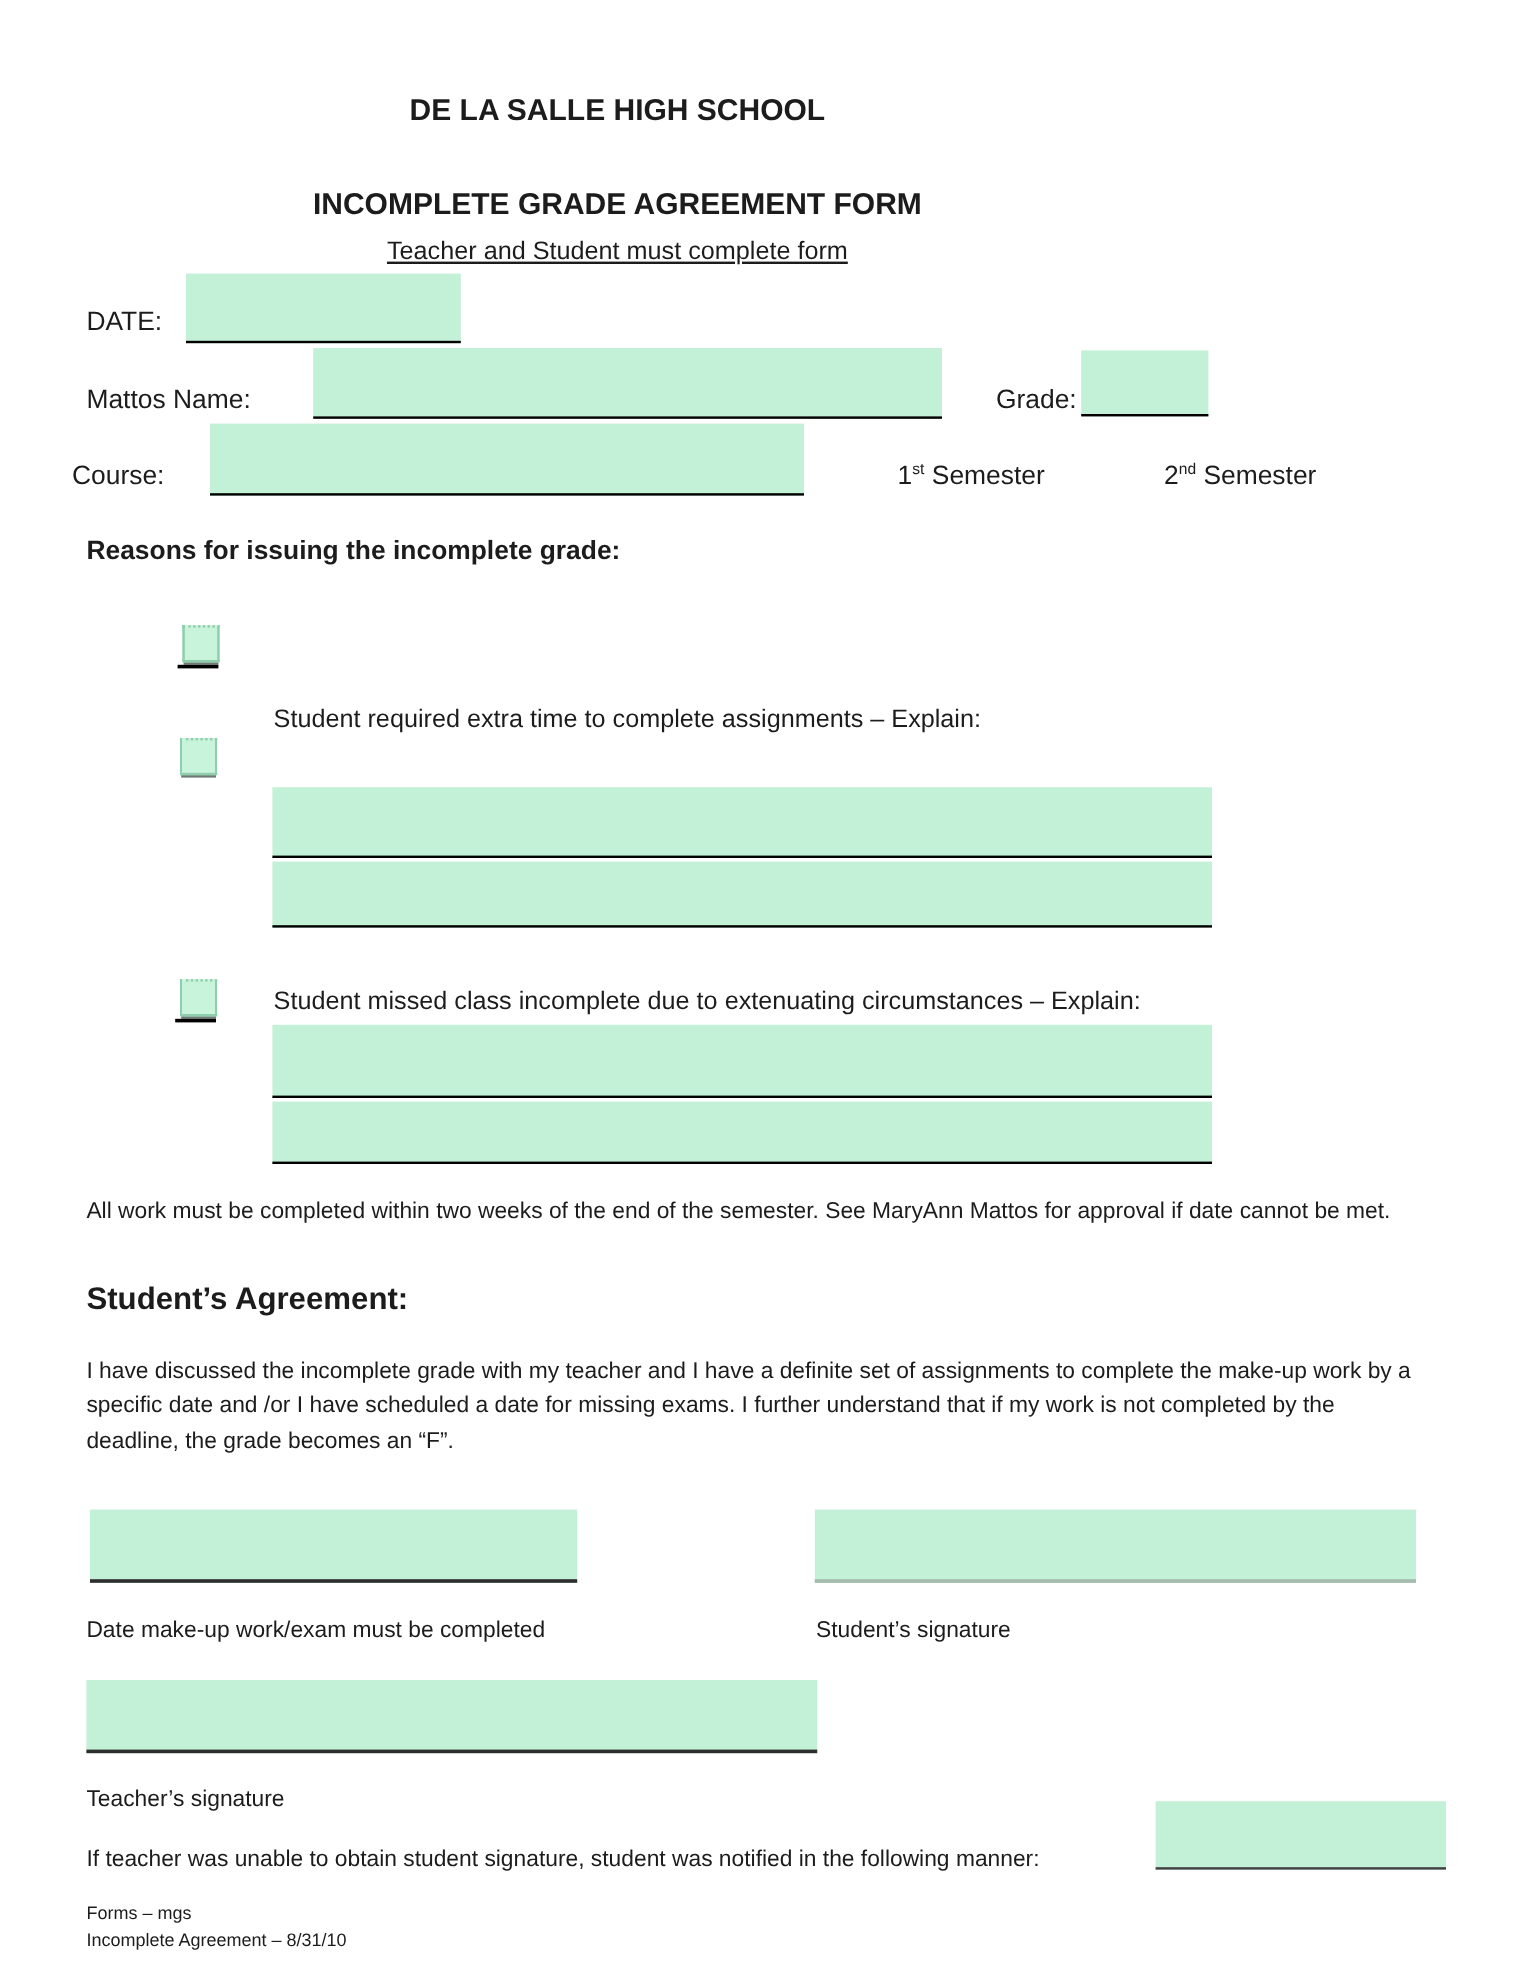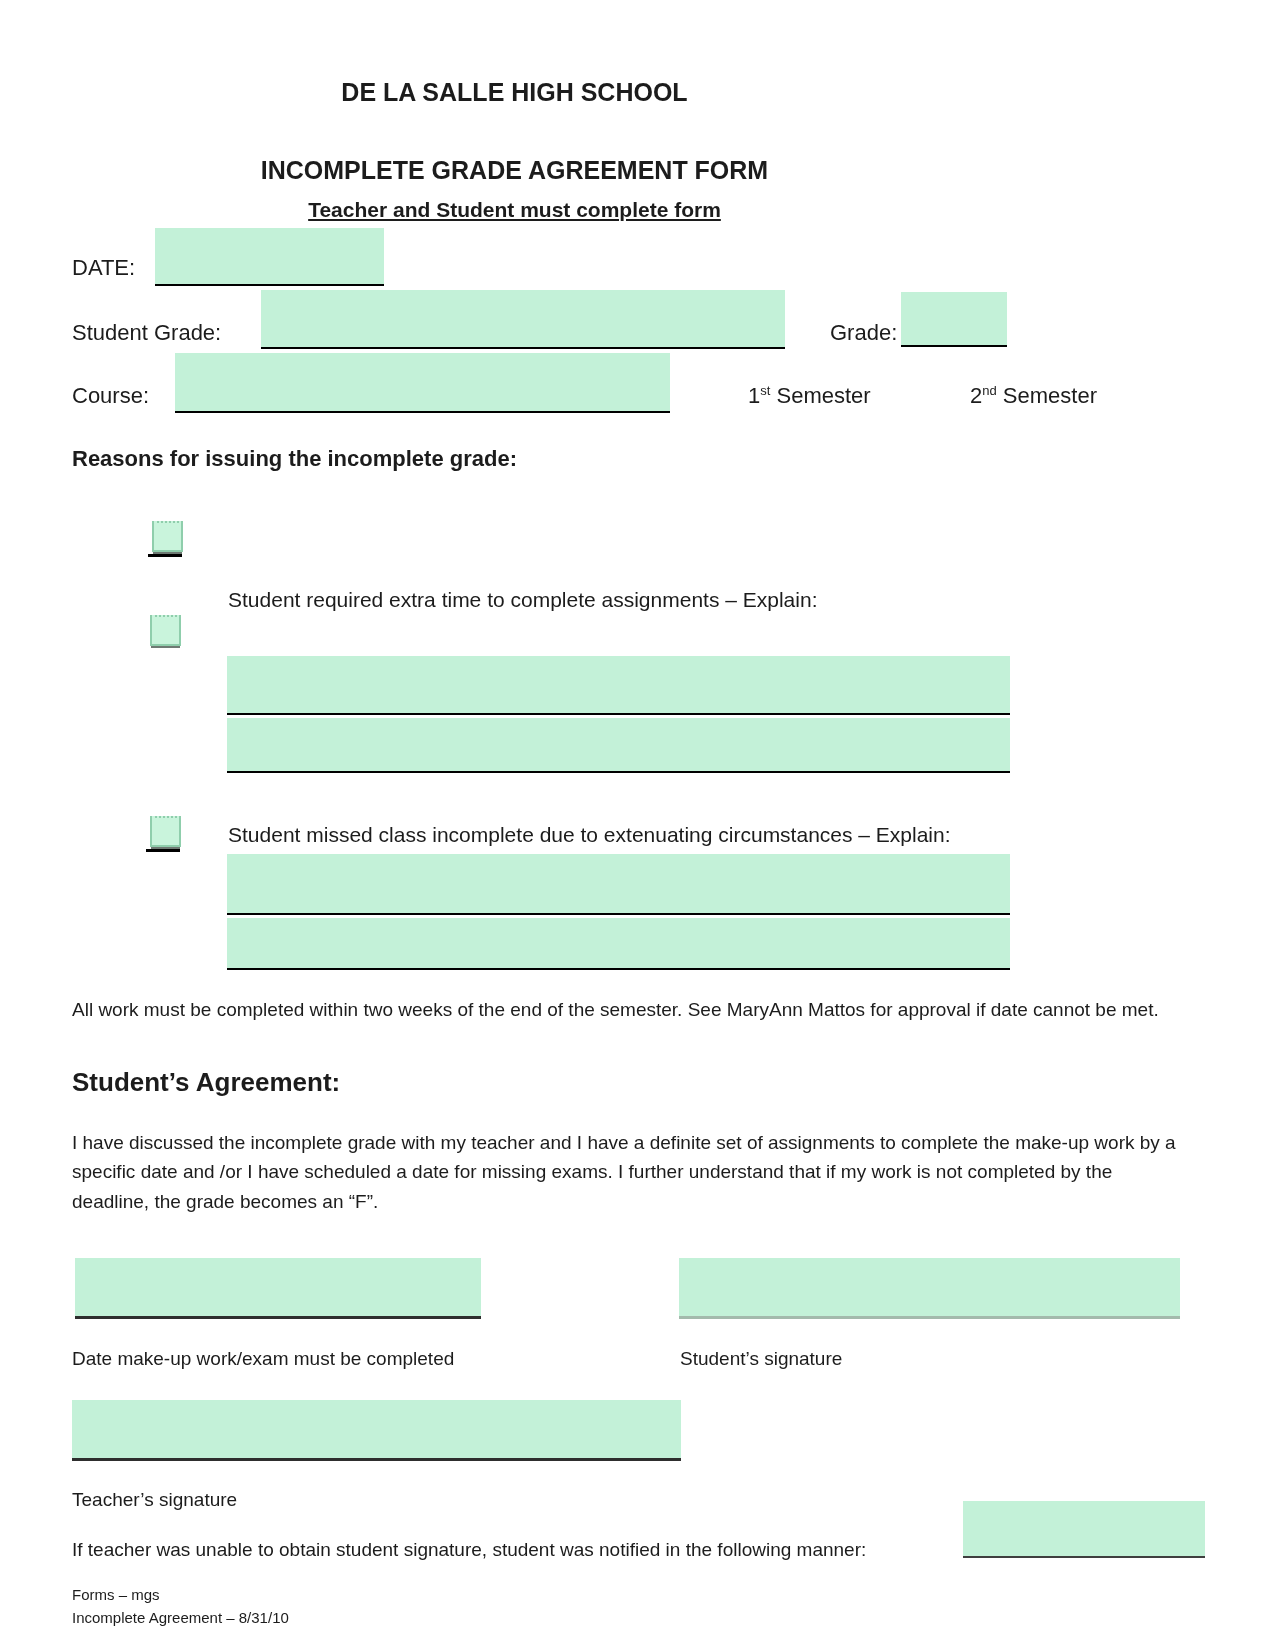--- a/index.html
+++ b/index.html
@@ -15,21 +15,21 @@
     position:relative;
     width:1275px;height:1649px;
     background:#ffffff;
     font-family:"Liberation Sans", sans-serif;
     color:var(--text);
     overflow:hidden;
   }
   .txt{position:absolute;white-space:nowrap;line-height:1.15;}
   .center{left:0;width:1029px;text-align:center;white-space:normal;}
   .title{font-size:25px;font-weight:bold;}
-  .instruction{font-size:21px;font-weight:bold;text-decoration:underline;}
+  .instruction{font-size:21px;font-weight:normal;text-decoration:underline;}
   .lbl{font-size:22px;}
   .bold-heading{font-size:22px;font-weight:bold;}
   .reason-txt{font-size:21px;}
   .para{position:absolute;font-size:19px;line-height:1.55;white-space:normal;}
   .agreement-heading{font-size:26px;font-weight:bold;}
   .small-lbl{font-size:19px;}
   .footer-txt{font-size:15px;line-height:1.55;white-space:normal;}
   .field{
     position:absolute;
     background:var(--field-bg);
@@ -54,26 +54,26 @@
 
 <div class="page">
 
   <div class="txt center title" style="top:78px">DE LA SALLE HIGH SCHOOL</div>
   <div class="txt center title" style="top:156px">INCOMPLETE GRADE AGREEMENT FORM</div>
   <div class="txt center instruction" style="top:198px">Teacher and Student must complete form</div>
 
   <span class="txt lbl" style="left:72px;top:255px">DATE:</span>
   <div class="field" style="left:155px;top:228px;width:229px;height:56px"></div>
 
-  <span class="txt lbl" style="left:72px;top:320px">Student Grade:</span>
+  <span class="txt lbl" style="left:72px;top:320px">Mattos Name:</span>
   <div class="field" style="left:261px;top:290px;width:524px;height:57px"></div>
   <span class="txt lbl" style="left:830px;top:320px">Grade:</span>
   <div class="field" style="left:901px;top:292px;width:106px;height:53px"></div>
 
-  <span class="txt lbl" style="left:72px;top:383px">Course:</span>
+  <span class="txt lbl" style="left:60px;top:383px">Course:</span>
   <div class="field" style="left:175px;top:353px;width:495px;height:58px"></div>
   <span class="txt lbl" style="left:748px;top:383px"><span>1</span><sup class="ord">st</sup><span> Semester</span></span>
   <span class="txt lbl" style="left:970px;top:383px"><span>2</span><sup class="ord">nd</sup><span> Semester</span></span>
 
   <div class="txt bold-heading" style="left:72px;top:446px">Reasons for issuing the incomplete grade:</div>
 
   <div class="checkbox" style="left:152px;top:521px"></div>
   <div class="cb-line" style="left:148px;top:554px"></div>
 
   <div class="checkbox" style="left:150px;top:615px"></div>

